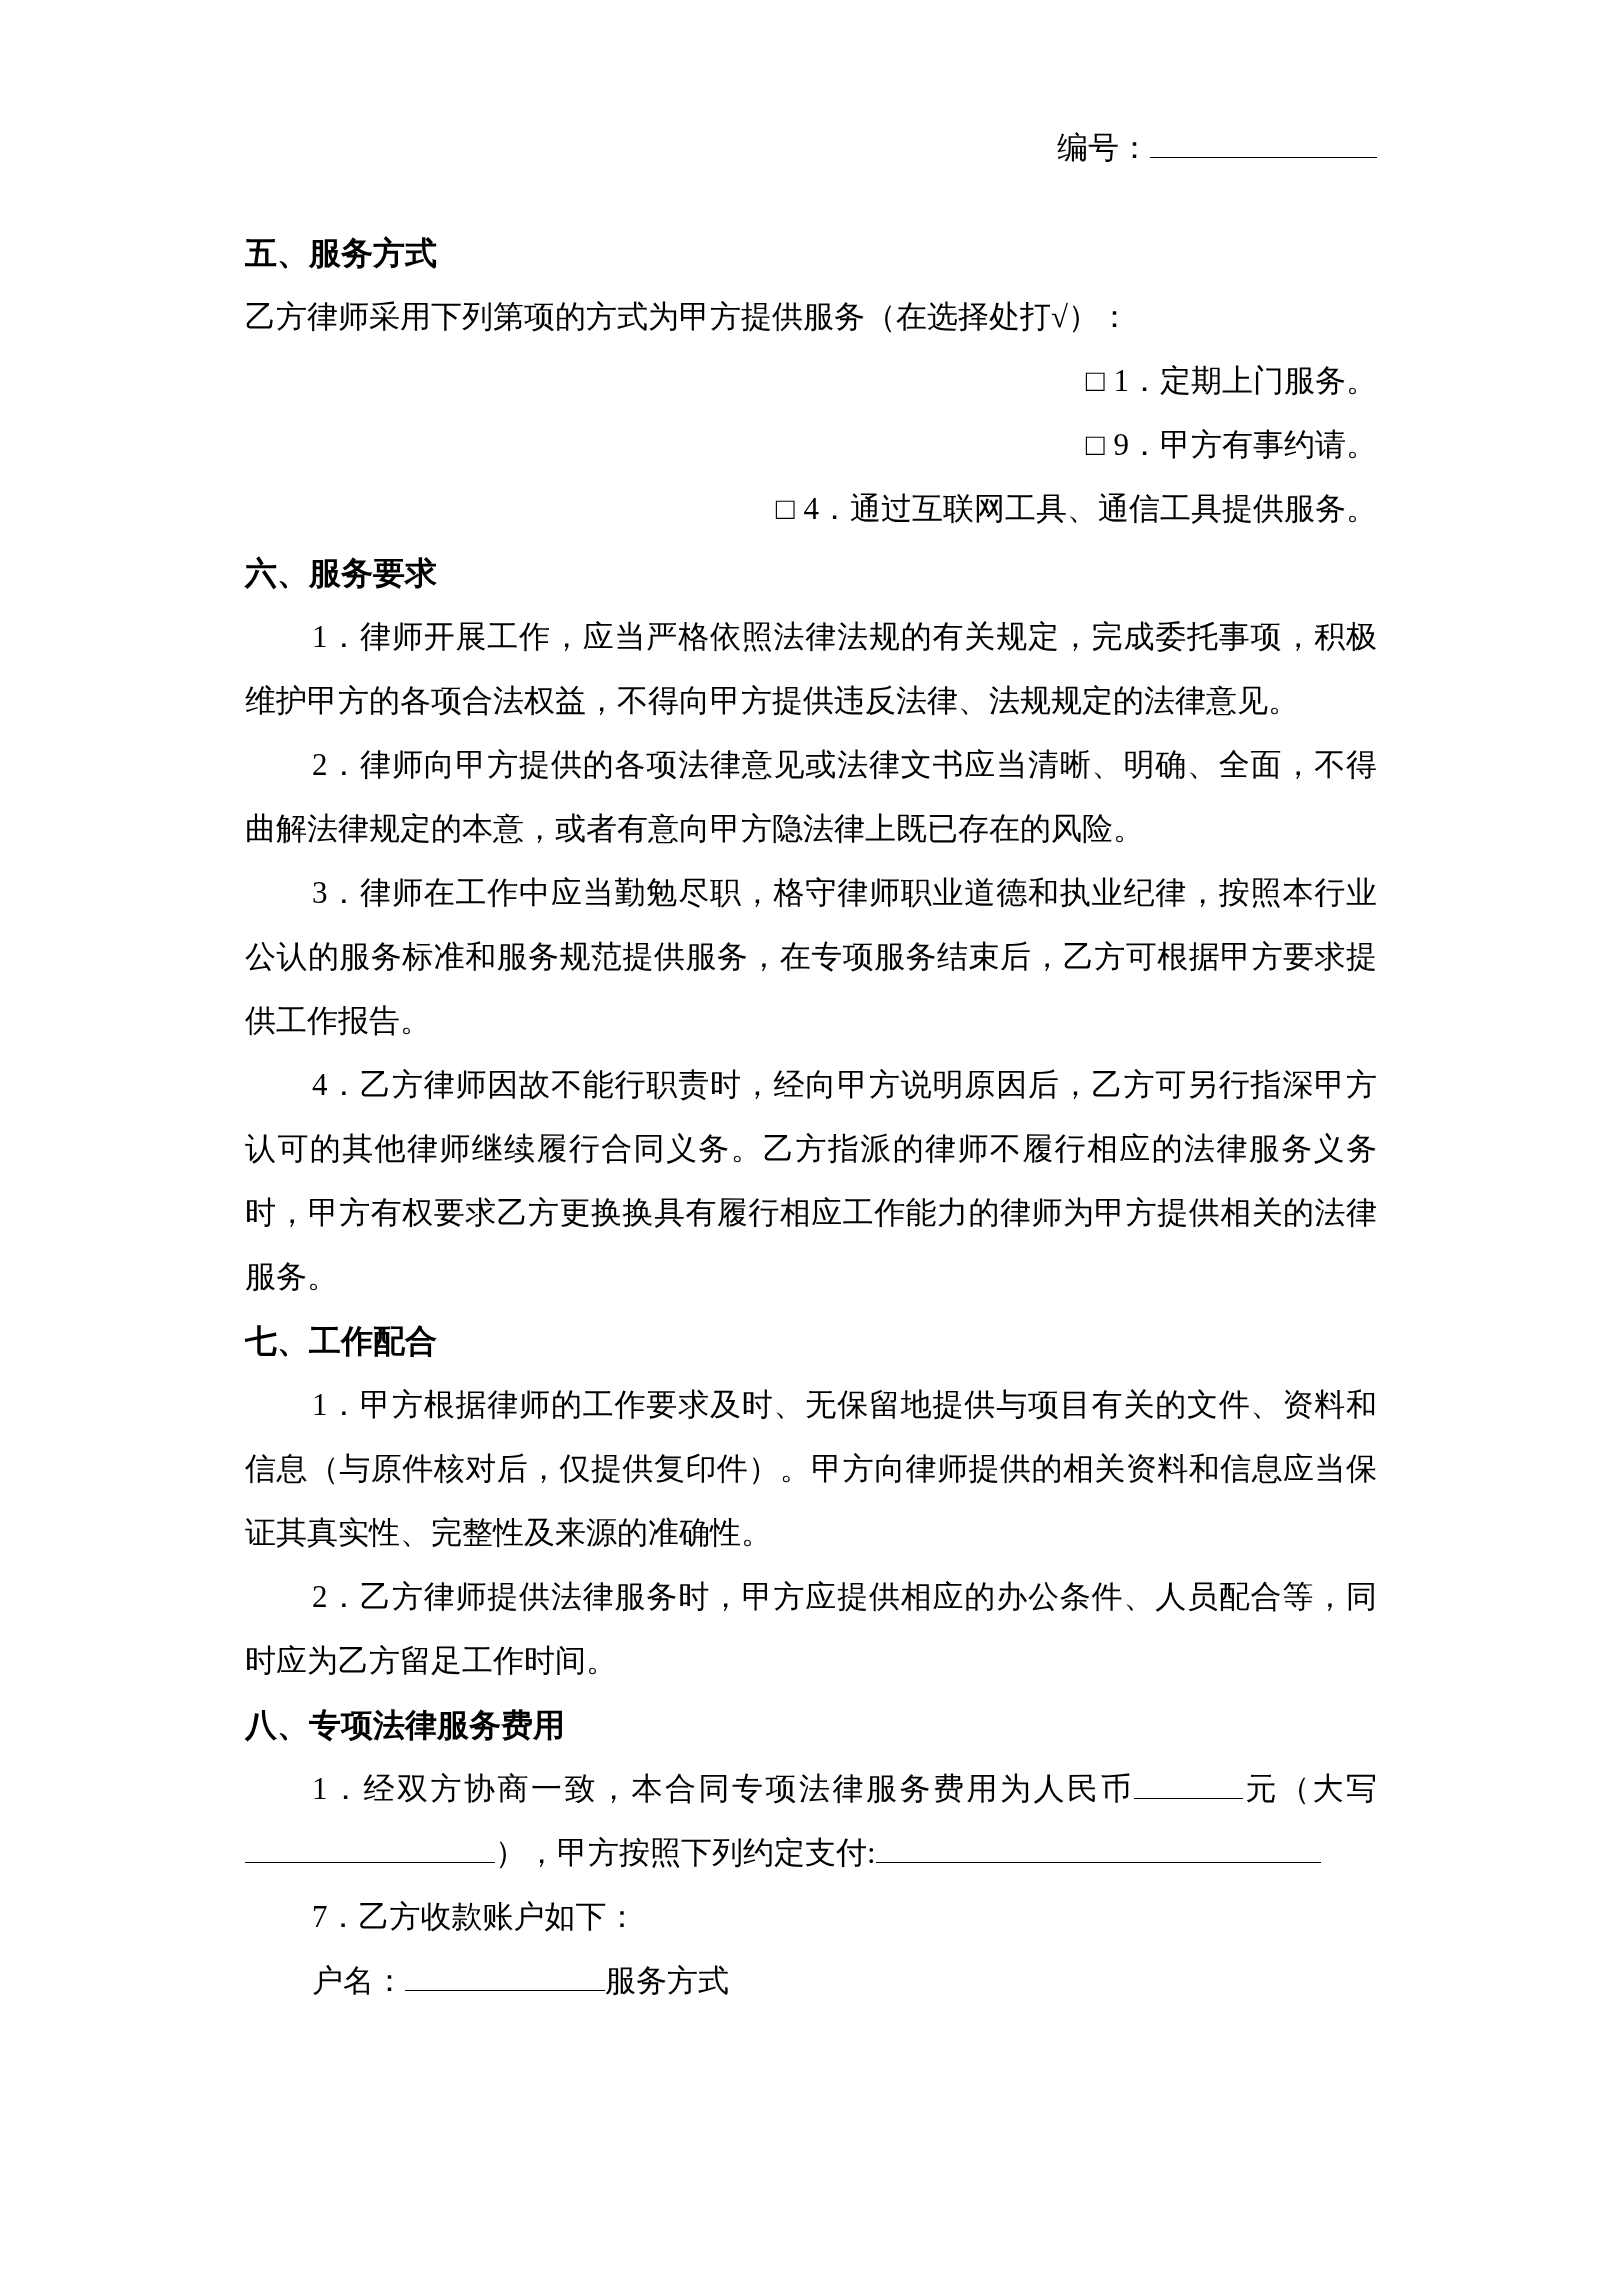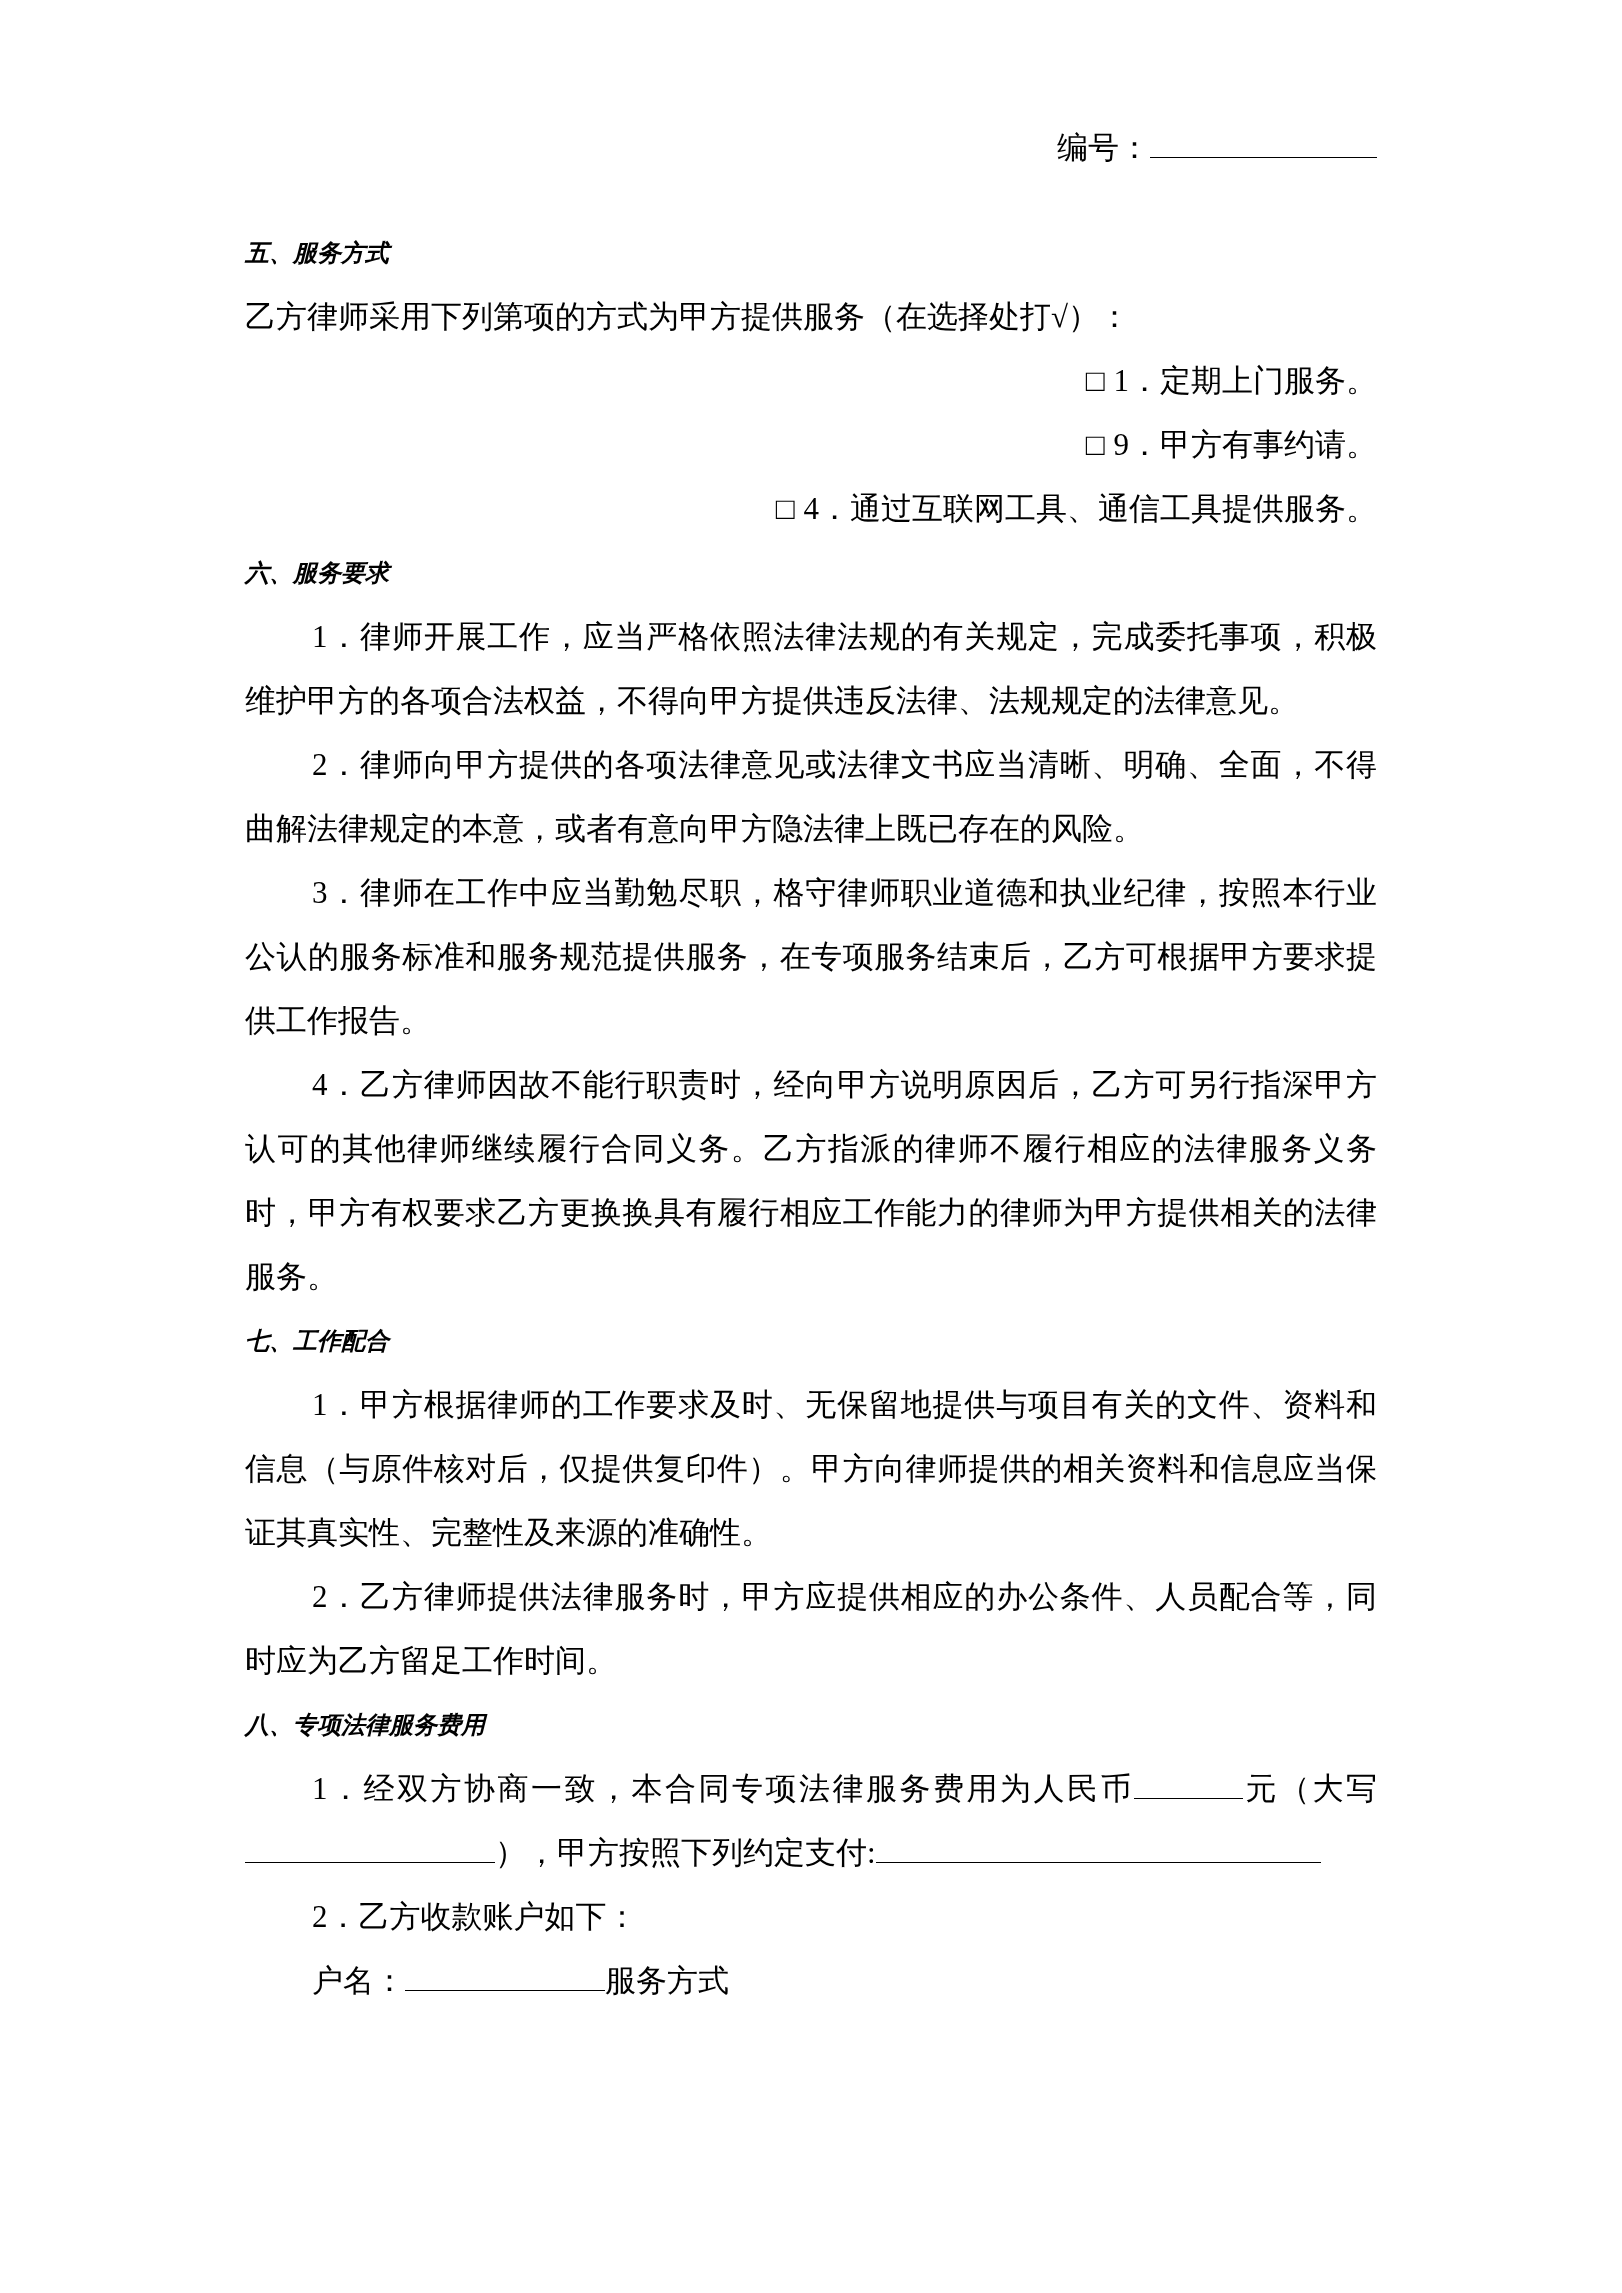--- a/index.html
+++ b/index.html
@@ -23,24 +23,23 @@
   }
   p, h2 {
     margin: 0;
     padding: 0;
     font-size: 31px;
     line-height: 64px;
     font-weight: normal;
     text-align: justify;
   }
   h2 {
-    font-size: 24px;
+    font-size: 32px;
     font-weight: bold;
     text-align: left;
-    font-style: italic;
   }
   .doc-number {
     margin-bottom: 41px;
     text-align: right;
   }
   .indent {
     text-indent: 67px;
   }
   .option {
     text-align: right;
@@ -94,19 +93,19 @@
     <h2>七、工作配合</h2>
 
     <p class="indent">1．甲方根据律师的工作要求及时、无保留地提供与项目有关的文件、资料和信息（与原件核对后，仅提供复印件）。甲方向律师提供的相关资料和信息应当保证其真实性、完整性及来源的准确性。</p>
 
     <p class="indent">2．乙方律师提供法律服务时，甲方应提供相应的办公条件、人员配合等，同时应为乙方留足工作时间。</p>
 
     <h2>八、专项法律服务费用</h2>
 
     <p class="indent"><span>1．经双方协商一致，本合同专项法律服务费用为人民币</span><span class="blank w120"></span><span>元（大写</span><span class="blank w275"></span><span>），甲方按照下列约定支付:</span><span class="blank w490"></span></p>
 
-    <p class="indent">2．乙方收款账户如下：</p>
+    <p class="indent">7．乙方收款账户如下：</p>
 
     <p class="indent"><span>户名：</span><span class="blank w220"></span><span>服务方式</span></p>
 
   </div>
 </div>
 
 
 </body></html>

